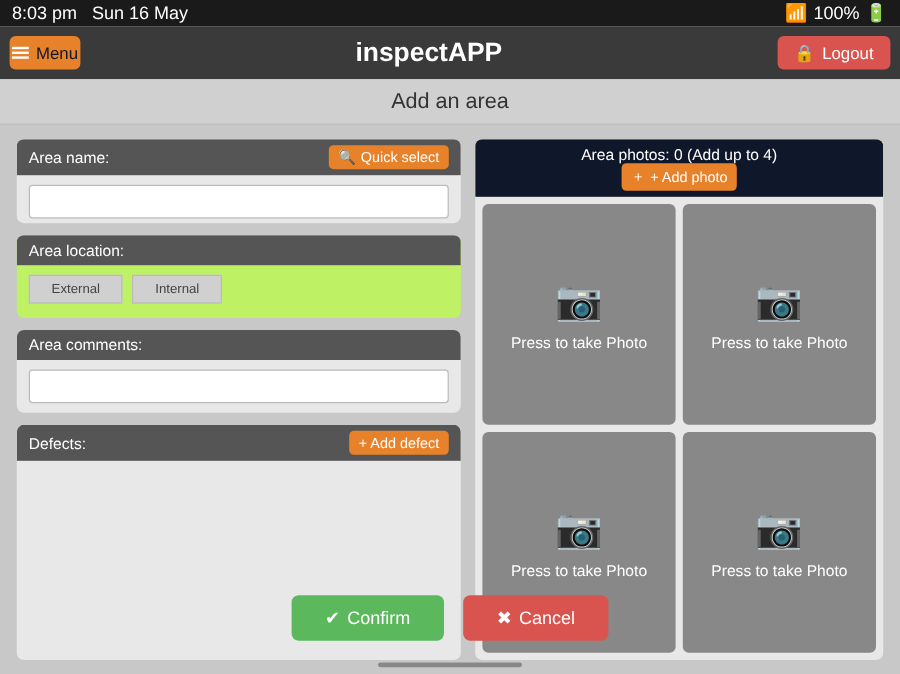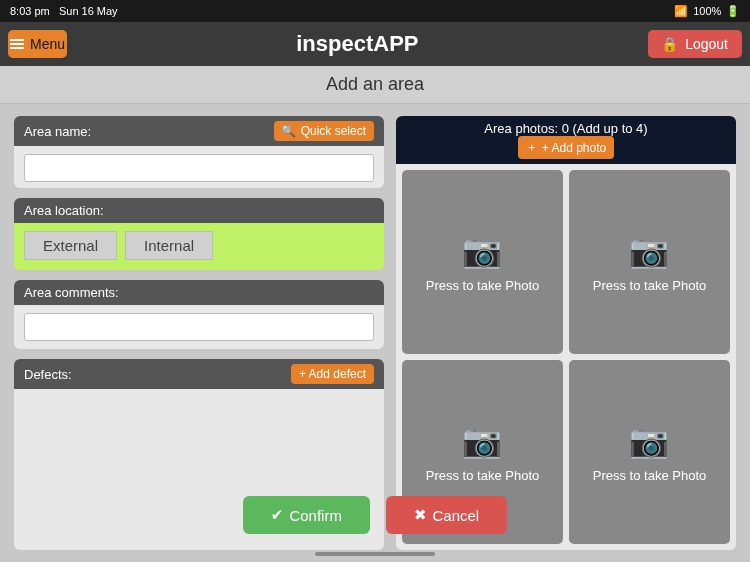--- a/index.html
+++ b/index.html
@@ -8,21 +8,21 @@
       height: 562px;
       background: #c8c8c8;
       font-family: -apple-system, BlinkMacSystemFont, 'Helvetica Neue', Arial, sans-serif;
       overflow: hidden;
     }
 
     
     .status-bar {
       background: #1a1a1a;
       color: #fff;
-      font-size: 11px;
+      font-size: 15px;
       display: flex;
       justify-content: space-between;
       align-items: center;
       padding: 0 10px;
       height: 22px;
     }
     .status-right {
       display: flex;
       align-items: center;
       gap: 5px;
@@ -138,21 +138,21 @@
     .location-buttons {
       padding: 8px 10px;
       display: flex;
       gap: 8px;
     }
     .loc-btn {
       background: #d0d0d0;
       border: 1px solid #bbb;
       border-radius: 0;
       padding: 5px 18px;
-      font-size: 15px;
+      font-size: 11px;
       cursor: pointer;
       color: #444;
     }
 
     
     .top-form-row {
       display: flex;
       gap: 10px;
       margin-bottom: 10px;
       flex-direction: column;

